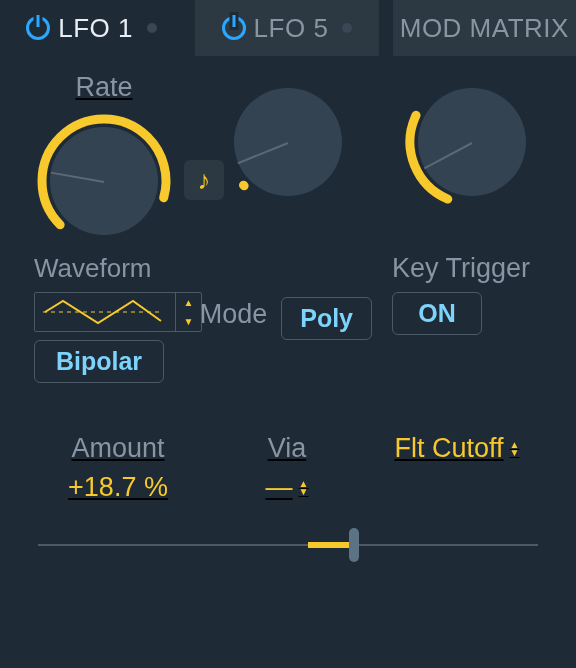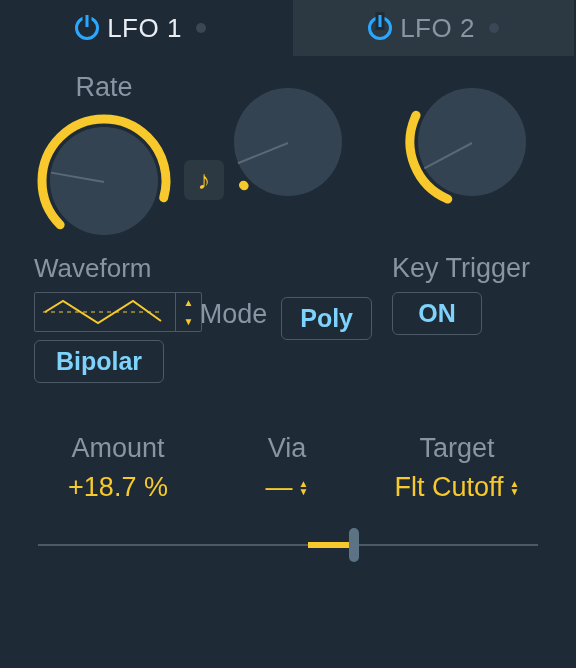--- a/index.html
+++ b/index.html
@@ -10,21 +10,21 @@
   .tab.inactive { background:#2c3842; }
   .power { width:24px; height:24px; border:3px solid; border-radius:50%; position:relative; display:inline-block; }
   .power::after{ content:""; position:absolute; width:3px; height:12px; background:currentColor; left:50%; transform:translateX(-50%); top:-4px; box-shadow:0 0 0 3px #1e2a36; }
   .power.on{ color:#2aa8ff; }
   .tab-label{ font-size:26px; letter-spacing:0.5px; }
   .tab-label.sel{ color:#e9eef5; }
   .tab-label.unsel{ color:#8995a3; }
   .tab-dot{ width:10px; height:10px; border-radius:50%; background:#3a4754; margin-left:6px;}
   .panel{ padding:16px 34px 20px 34px; }
   .row{ display:flex; justify-content:space-between; }
-  .col{ display:flex; flex-direction:column; align-items:center; }
+  .col{ display:flex; flex-direction:column; align-items:center;text-decoration:underline; }
   .lbl{ color:#8995a3; font-size:27px; margin-bottom:8px; }
   .lbl.hl{ background:#2c3842; border-radius:8px; padding:4px 18px; color:#f7c92c; }
   .knob-wrap{ position:relative; width:140px; height:140px;}
   .knob{ position:absolute; width:108px; height:108px; border-radius:50%; background:#344351; left:50%; top:50%; transform:translate(-50%,-50%); }
   .knob-ptr{ position:absolute; width:54px; height:2px; background:#5b6976; left:50%; top:50%; transform-origin:0 50%; }
   .arc{ position:absolute; left:0; top:0; }
   .note-btn{ position:absolute; width:40px; height:40px; background:#2c3842; border-radius:6px; display:flex; align-items:center; justify-content:center; top:88px; left:150px; }
   .note-glyph{ color:#f7c92c; font-size:26px; }
   .row2{ display:flex; justify-content:space-between; margin-top:2px; }
   .wf-col{ display:flex; flex-direction:column; align-items:flex-start; gap:8px; width:168px;}
@@ -48,22 +48,25 @@
 <body>
 
 <div class="tabs">
   <div class="tab active">
     <span class="power on"></span>
     <span class="tab-label sel">LFO 1</span>
     <span class="tab-dot"></span>
   </div>
   <div class="tab inactive" style="border-right:2px solid #1e2a36;">
     <span class="power on"></span>
-    <span class="tab-label unsel">LFO 2</span>
+    <span class="tab-label unsel">LFO 5</span>
     <span class="tab-dot"></span>
+  </div>
+  <div class="tab inactive">
+    <span class="tab-label unsel">MOD MATRIX</span>
   </div>
 </div>
 
 <div class="panel">
   <div class="row" style="position:relative;">
 
     <div class="col">
       <div class="lbl">Rate</div>
       <div class="knob-wrap">
         <svg class="arc" width="140" height="140">
@@ -137,21 +140,20 @@
       <div class="lbl">Via</div>
       <div class="via-val">
         <span>—</span>
         <span class="chev">
             <span>▲</span>
             <span>▼</span>
           </span>
       </div>
     </div>
     <div class="col" style="align-items:center; width:170px;">
-      <div class="lbl">Target</div>
       <div class="via-val">
         <span>Flt Cutoff</span>
         <span class="chev">
             <span>▲</span>
             <span>▼</span>
           </span>
       </div>
     </div>
   </div>
 

